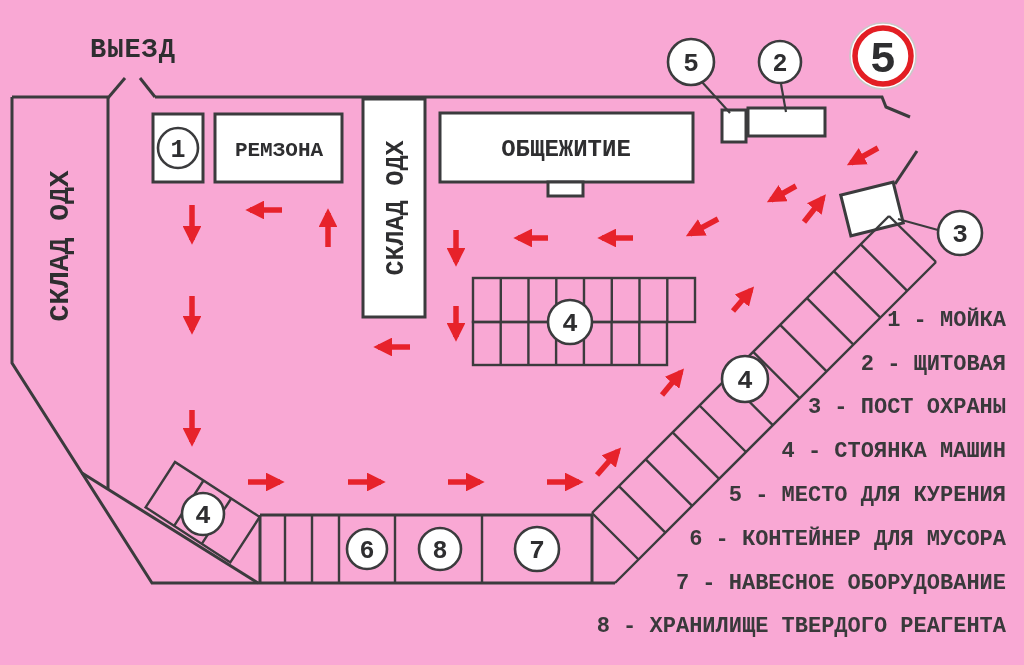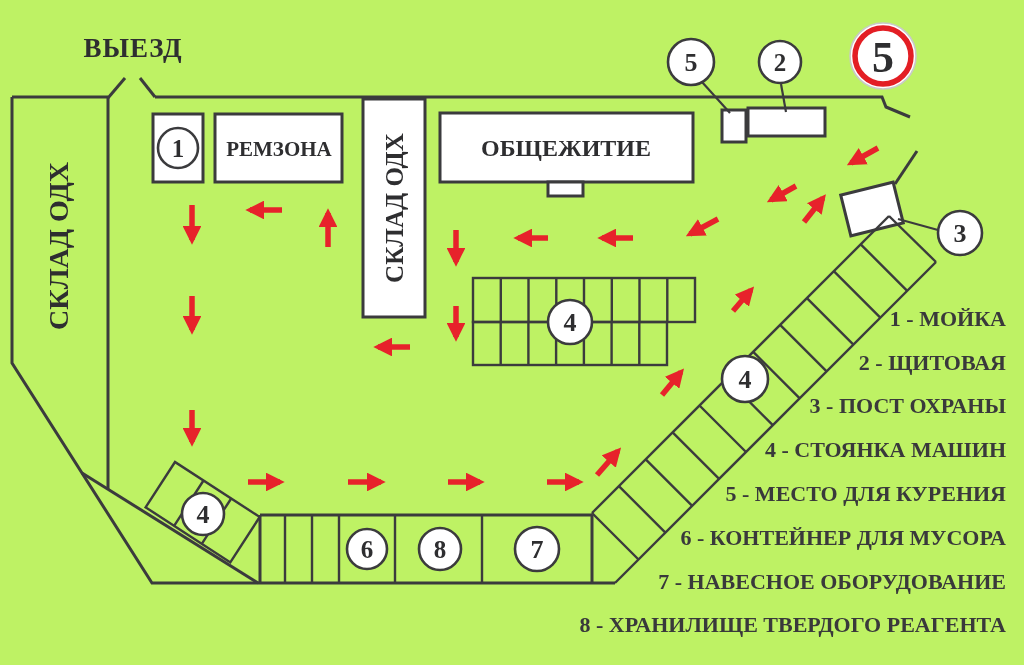--- a/index.html
+++ b/index.html
@@ -1,17 +1,17 @@
 <!DOCTYPE html>
 <html><head>
 <meta charset="utf-8">
 <style>
   html,body{margin:0;padding:0;background:#ffffff;}
-  .stage{position:relative;width:1024px;height:665px;background:#bef264;overflow:hidden;
-         font-family:Liberation Serif, serif;}
+  .stage{position:relative;width:1024px;height:665px;background:#f9a8d4;overflow:hidden;
+         font-family:Liberation Mono, monospace;}
   svg{display:block;}
   .ln{stroke:#3b3b3d;stroke-width:3;fill:none;stroke-linejoin:miter;}
   .ln2{stroke:#3b3b3d;stroke-width:2.4;fill:none;}
   .bld{stroke:#3b3b3d;stroke-width:3;fill:#ffffff;}
   .badge{stroke:#3b3b3d;stroke-width:2.6;fill:#ffffff;}
   .leader{stroke:#3b3b3d;stroke-width:2.2;fill:none;}
   .lbl{fill:#3b3b3d;font-weight:bold;}
   .num{fill:#2e2e30;font-weight:bold;text-anchor:middle;}
   .arrow{stroke:#e7222b;stroke-width:5.5;fill:none;}
   .legend-text{fill:#39393b;font-weight:bold;font-size:22px;text-anchor:end;}

